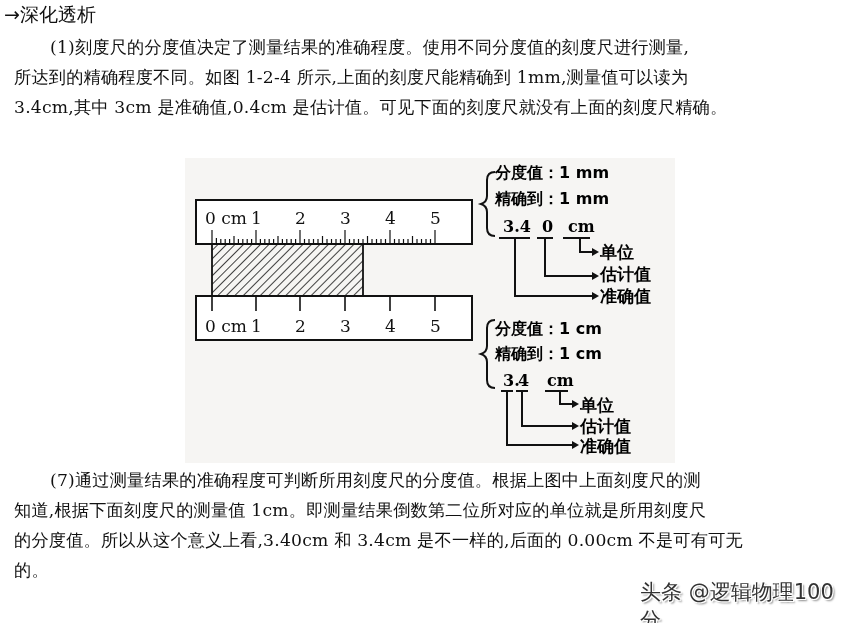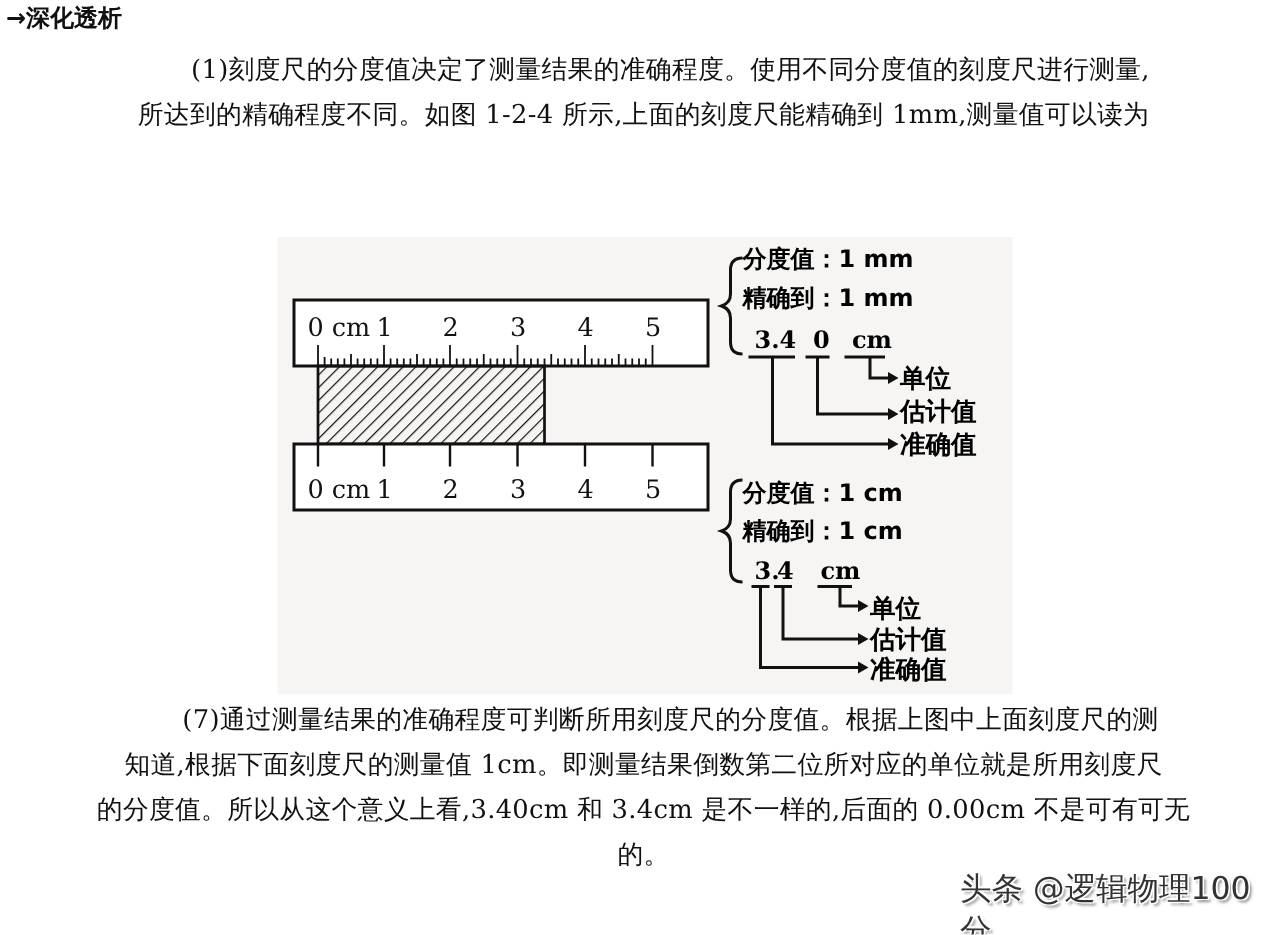--- a/index.html
+++ b/index.html
@@ -1,26 +1,26 @@
 <!DOCTYPE html>
 <html><head>
 <meta charset="utf-8">
 <style>
   html, body { margin:0; padding:0; }
   body {
     width:854px; height:623px; background:#ffffff; position:relative; overflow:hidden;
     font-family: "DejaVu Serif", "Liberation Serif", serif; color:#111;
   }
   .heading {
-    position:absolute; left:4px; top:2px; font-size:16px; font-weight:bold;
+    position:absolute; left:4px; top:2px; font-size:19px; font-weight:normal;
     font-family: "DejaVu Sans", "Liberation Sans", sans-serif; letter-spacing:0px;
   }
   .para {
     position:absolute; left:14px; width:830px; font-size:17.2px; line-height:30px;
-    letter-spacing:0.2px; white-space:nowrap;text-align:center;
+    letter-spacing:0.2px; white-space:nowrap;
   }
   .para .line { display:block; height:30px; }
   #p1 { top:32px; }
   #p2 { top:465px; }
   .indent { padding-left:36px; }
   .figure { position:absolute; left:185px; top:158px; width:490px; height:305px; background:#f6f5f3; }
   .watermark {
     position:absolute; left:640px; top:578px; font-size:21px; color:#333;
     font-family: "DejaVu Sans", "Liberation Sans", sans-serif;
     text-shadow: 1px 1px 0 #fff, -1px -1px 0 #fff, 1px -1px 0 #fff, -1px 1px 0 #fff, 2px 2px 2px #888;
@@ -29,20 +29,21 @@
   .cjk { font-family: "DejaVu Sans", "Liberation Sans", sans-serif; font-weight:bold; }
 </style>
 </head>
 <body>
 
 <div class="heading">→深化透析</div>
 
 <div class="para" id="p1">
   <span class="line indent">(1)刻度尺的分度值决定了测量结果的准确程度。使用不同分度值的刻度尺进行测量,</span>
   <span class="line">所达到的精确程度不同。如图 1-2-4 所示,上面的刻度尺能精确到 1mm,测量值可以读为</span>
+  <span class="line">3.4cm,其中 3cm 是准确值,0.4cm 是估计值。可见下面的刻度尺就没有上面的刻度尺精确。</span>
 </div>
 
 <div class="figure">
   <svg width="490" height="305" viewBox="0 0 490 305">
     <defs>
       <pattern id="hatch" patternUnits="userSpaceOnUse" width="6" height="6" patternTransform="rotate(45)">
         <line x1="0" y1="0" x2="0" y2="6" stroke="#111" stroke-width="1.6"></line>
       </pattern>
     </defs>
 

